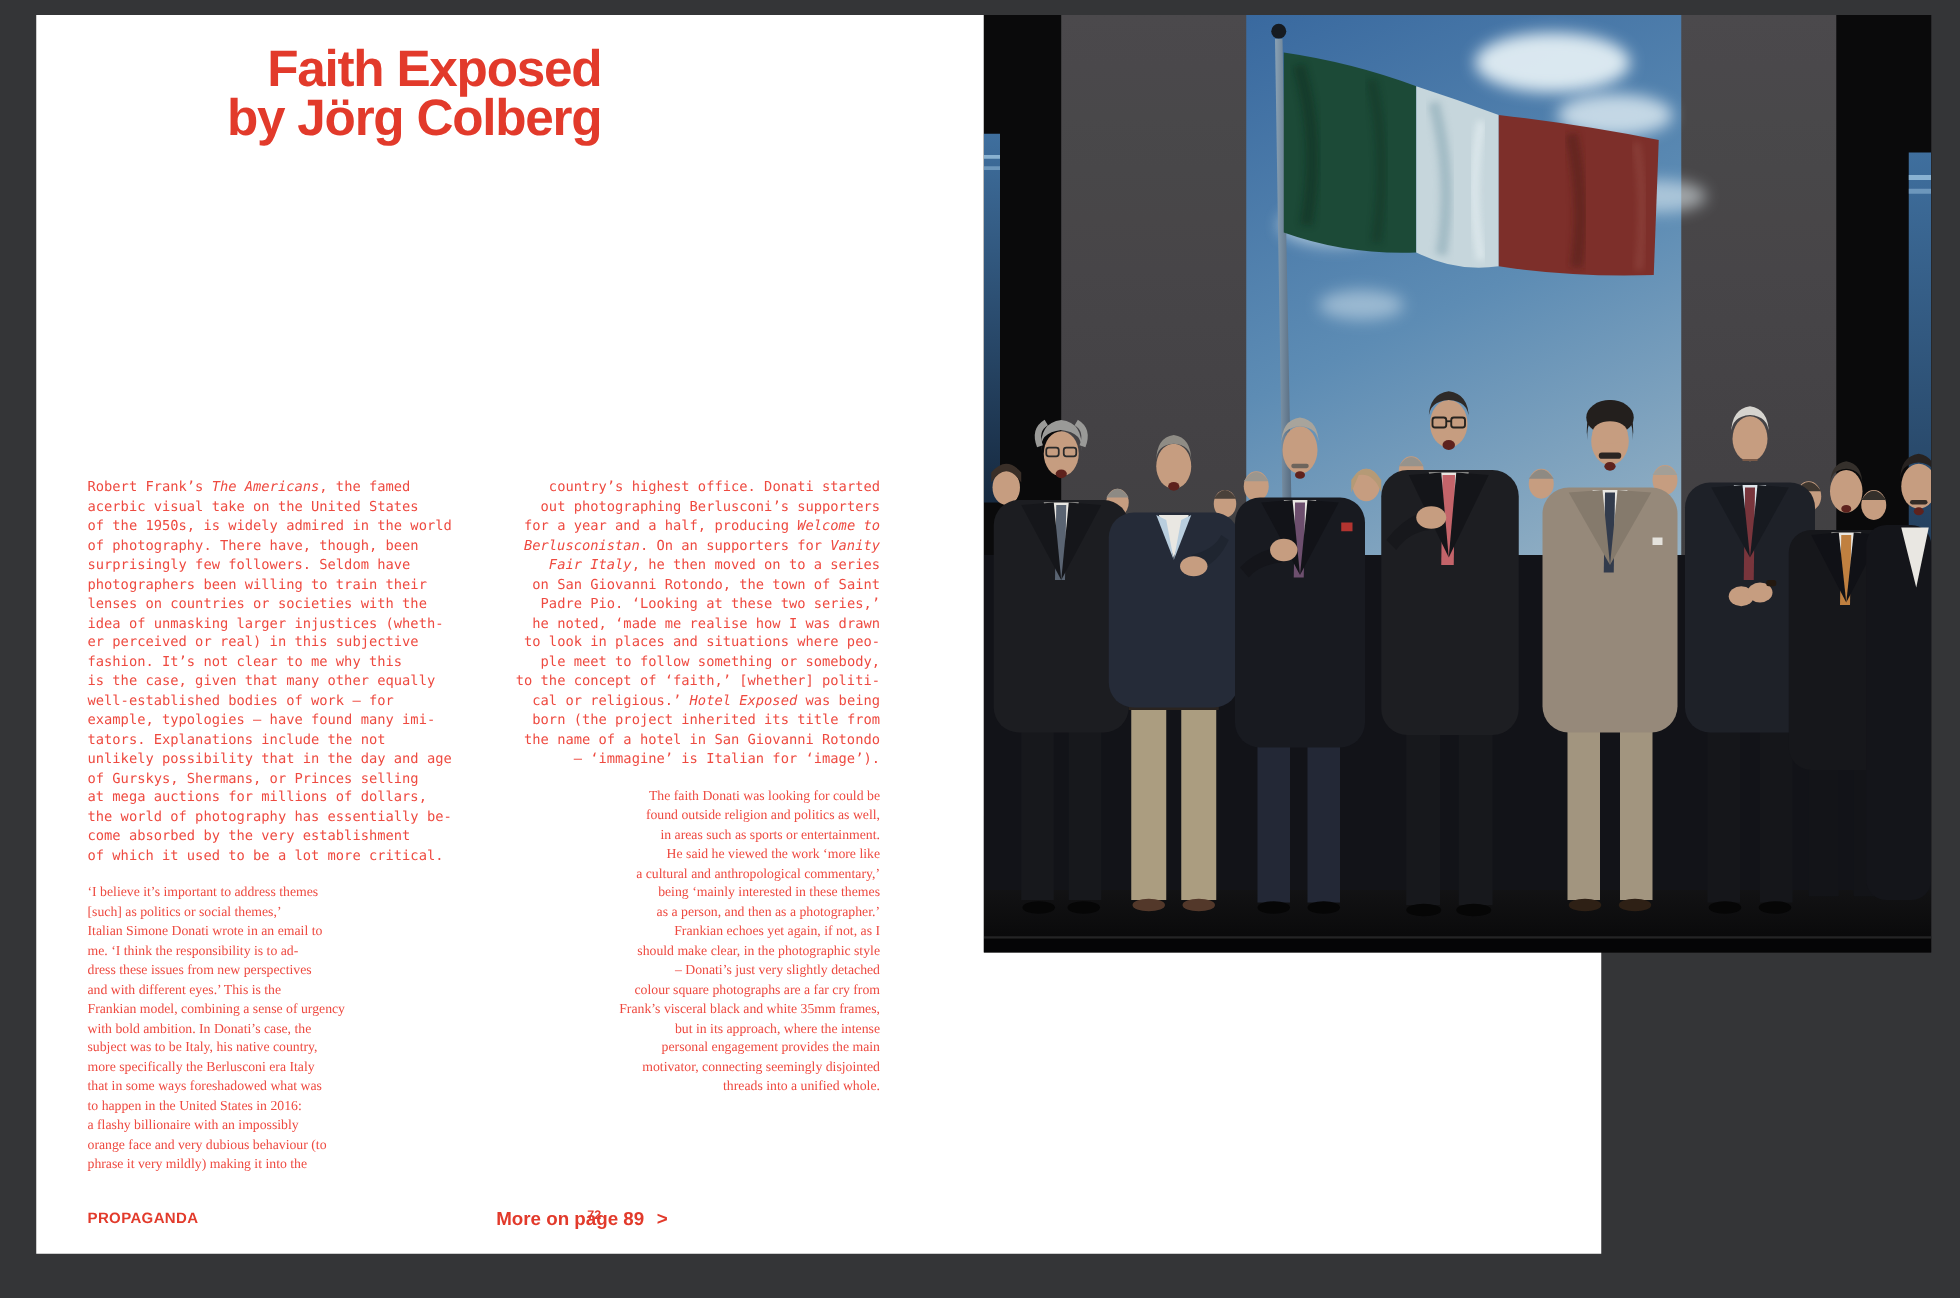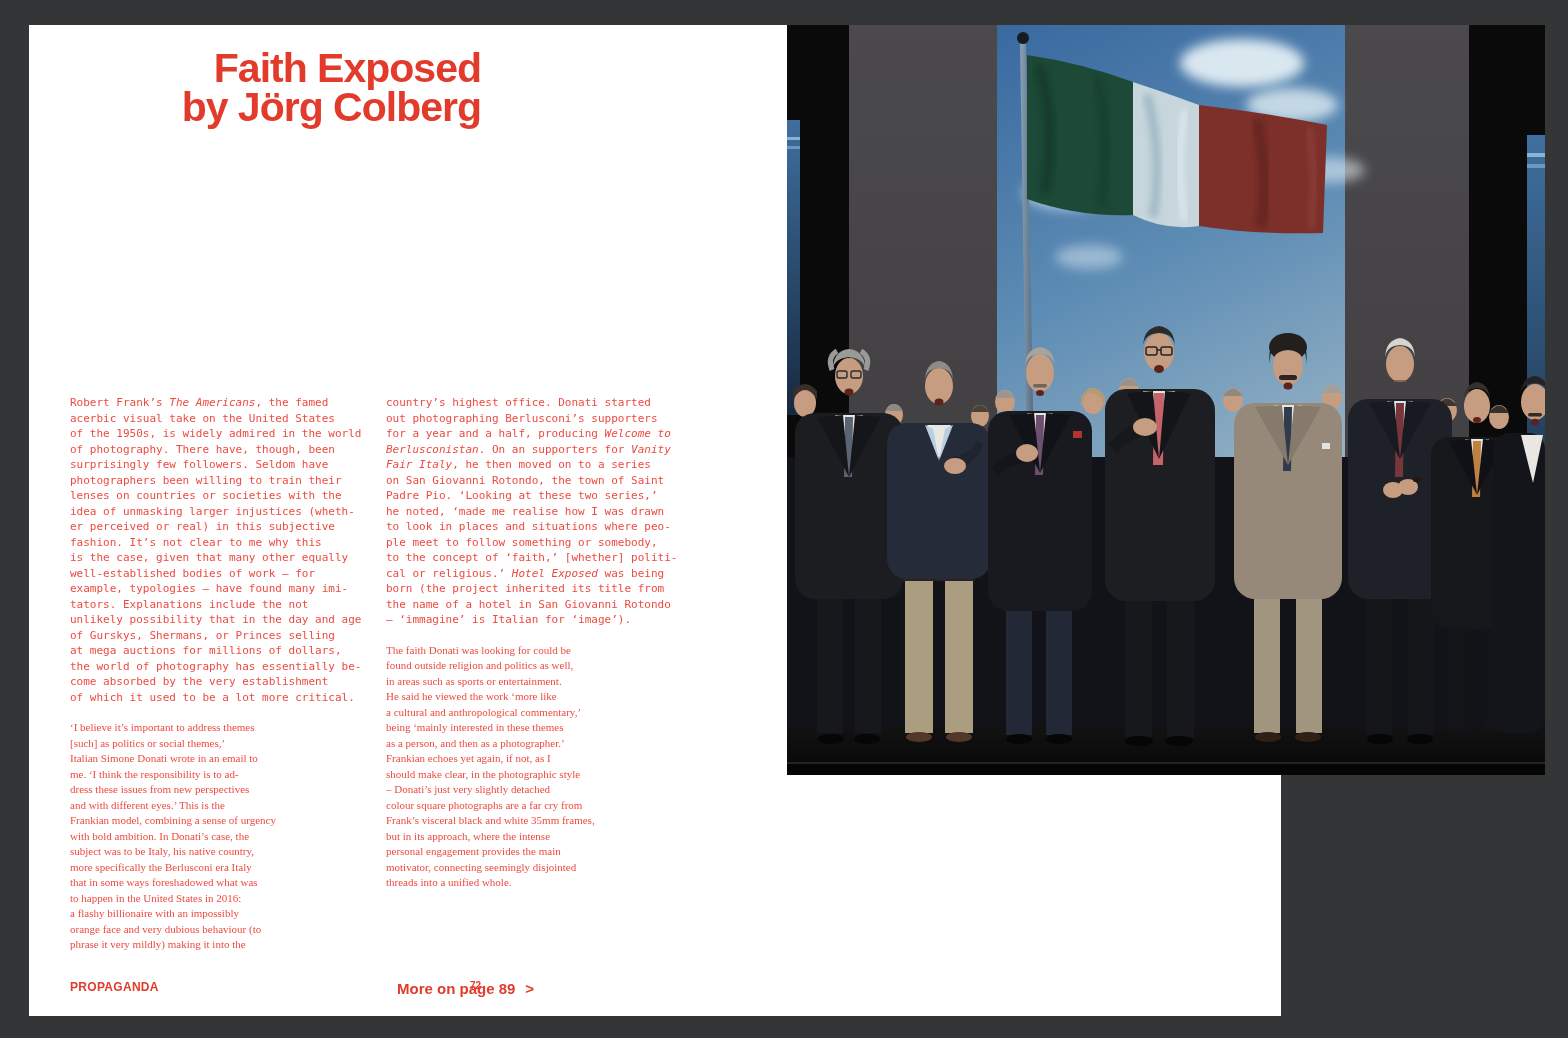--- a/index.html
+++ b/index.html
@@ -4,39 +4,39 @@
 <style>
   :root { --frame_bg:#343537; --page_bg:#ffffff; --accent_red:#e23a2b; --body_red:#ee4a40; }
   * { box-sizing: border-box; }
   html,body { margin:0; padding:0; }
   body {
     width:1568px; height:1038px; overflow:hidden;
     background: var(--frame_bg);
     font-family: "Liberation Sans", sans-serif;
   }
   .spread {
-    position:absolute; left:29px; top:25px; width:1252px; height:991px;
+    position:absolute; left:29px; top:12px; width:1252px; height:991px;
     background: var(--page_bg);
   }
   
   .title-block {
     position:absolute; top:24px; right:800px; width:560px;
     text-align:right; color:var(--accent_red);
     font-weight:bold; font-size:41px; line-height:39px; letter-spacing:-1px;
   }
   .article-col {
     position:absolute; top:370px; width:318px;
     color:var(--body_red);
     font-family:"DejaVu Sans Mono", monospace;
     font-size:11px; line-height:15.5px;
   }
   .article-col p { margin:0 0 15px 0; white-space:pre-wrap; }
   .article-col p:last-child { margin-bottom:0;font-family:Liberation Serif, serif; }
   #col1 { left:41px; }
-  #col2 { left:357px; }
+  #col2 { left:357px;text-align:right; }
   .footer-item { position:absolute; top:955px; color:var(--accent_red); font-weight:bold; }
   #footer-section { left:41px; font-size:12px; letter-spacing:0.3px; }
   #footer-more { left:357px; font-size:15px; cursor:pointer;margin-left:11px; }
   #footer-more .arrow { display:inline-block; margin-left:10px; }
   #footer-page { right:800px; font-size:10px; }
   
   .photo {
     position:absolute; left:758px; top:0; width:758px; height:750px;
     overflow:hidden; background:#0a0a0b;
   }

